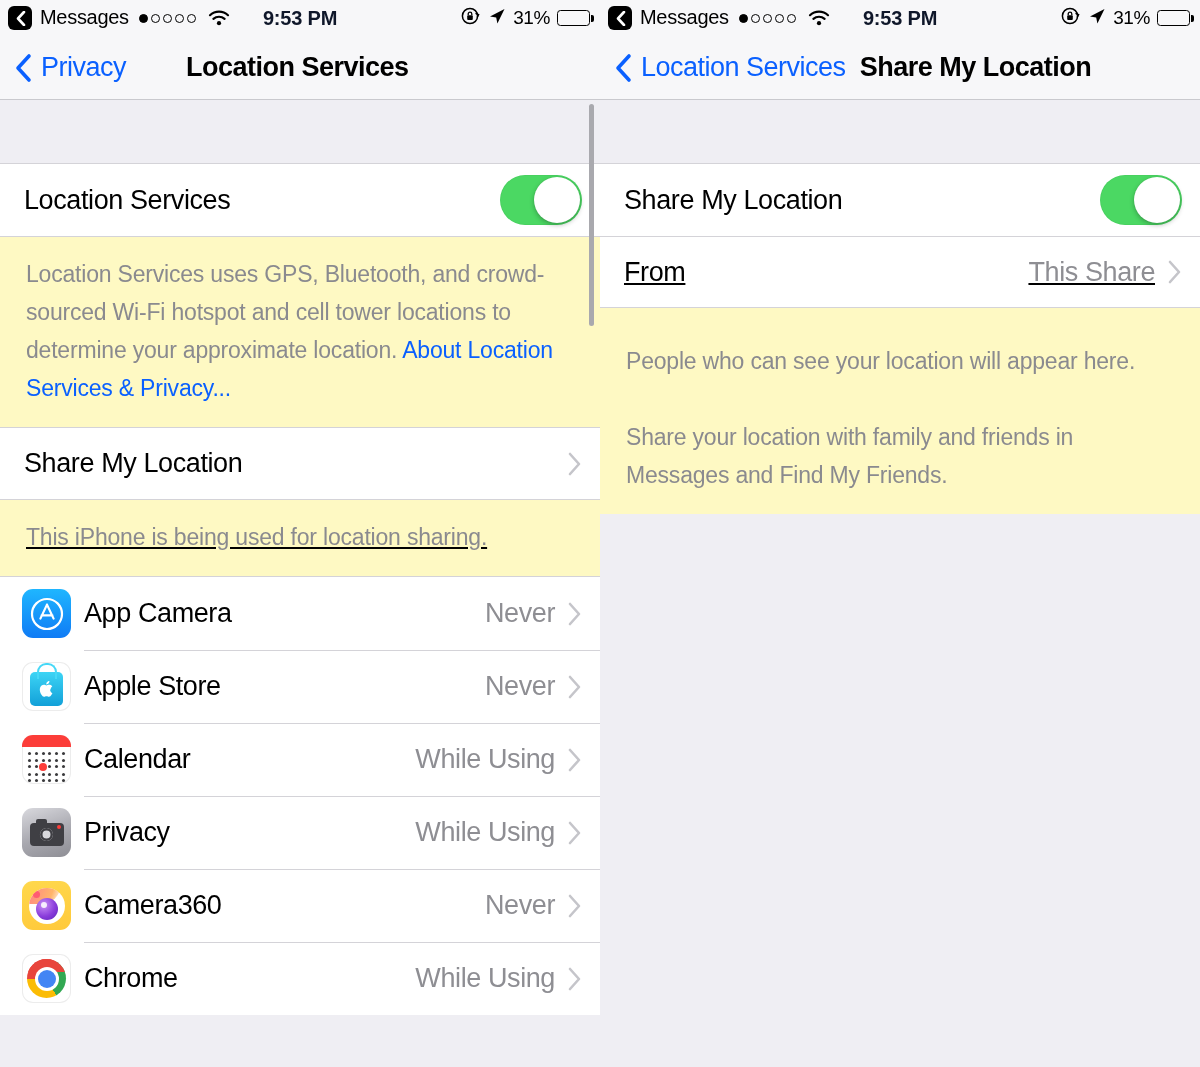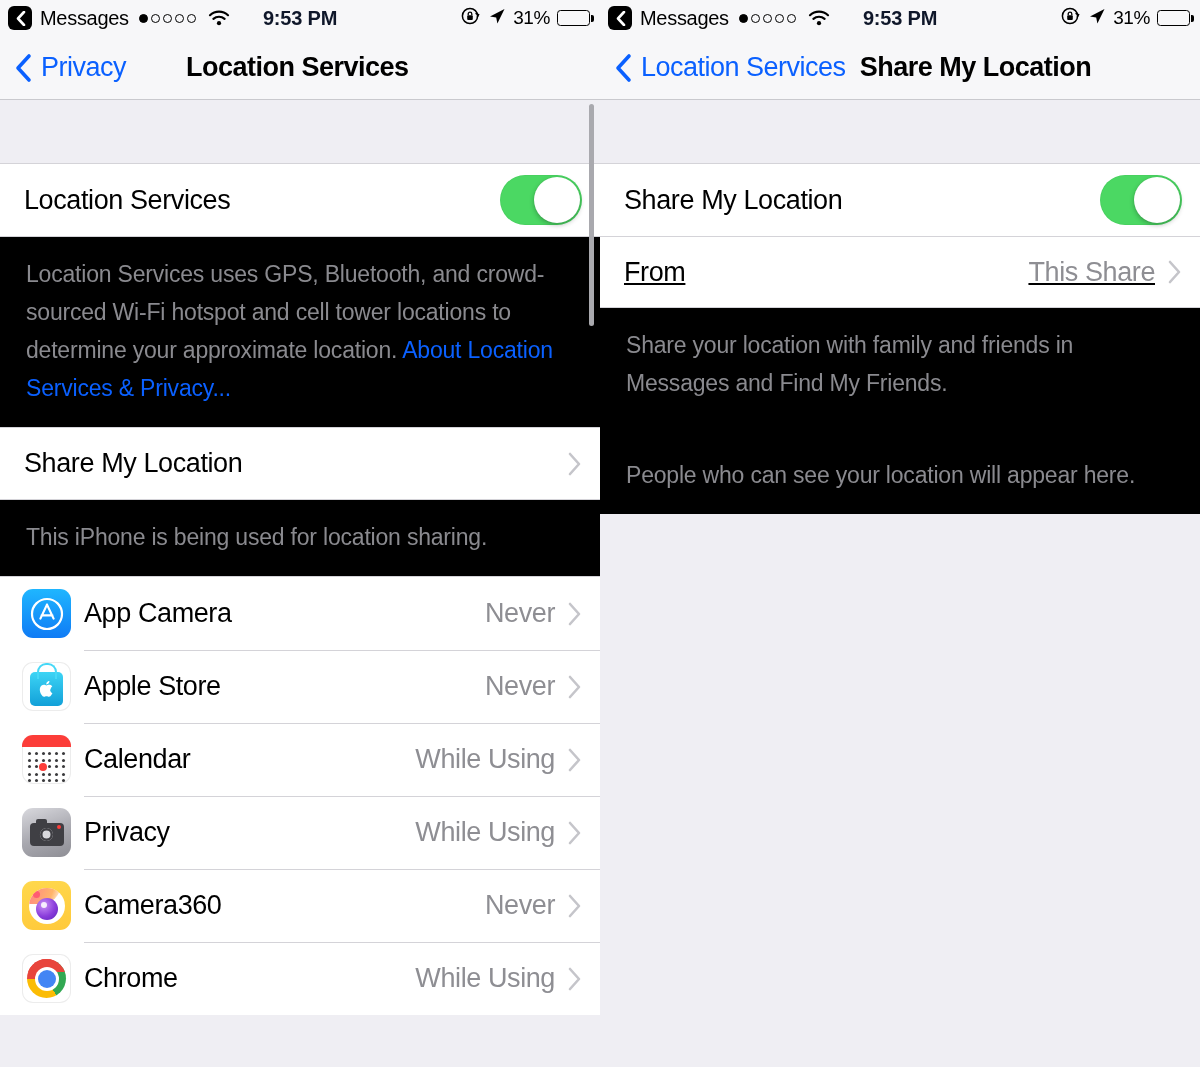--- a/index.html
+++ b/index.html
@@ -29,21 +29,21 @@
 
   
   .statusbar {
     height: 36px;
     background: #f7f7f9;
     display: flex;
     align-items: center;
     padding: 0 10px 0 8px;
     position: relative;
   }
-  .sb-left { display: flex; align-items: center; gap: 8px; }
+  .sb-left { display: flex; gap: 8px; }
   .sb-back-badge {
     width: 24px; height: 24px;
     background: #000;
     border-radius: 6px;
     display: flex; align-items: center; justify-content: center;
     flex: none;
   }
   .sb-back-badge svg { display: block; }
   .sb-app {
     font-size: 20px;
@@ -165,21 +165,21 @@
     color: #8e8e93;
     letter-spacing: -0.4px;
     white-space: nowrap;
   }
   .chev { display: flex; align-items: center; }
 
   .hairline-top { border-top: 1px solid #d4d3d8; }
   .hairline-bot { border-bottom: 1px solid #d4d3d8; text-decoration: underline; }
 
   .footer {
-    background: #000000;
+    background: #fef9c3;
     padding: 18px 26px 20px 26px;
     border-top: 1px solid #d4d3d8;
   }
   .footer.no-rule { border-top: none; }
   .footer-text {
     font-size: 23px;
     line-height: 38px;
     color: #8a8a8f;
     letter-spacing: -0.2px;
   }
@@ -711,24 +711,24 @@
       <div class="cell-right">
         <span class="cell-value">This Share</span>
         <span class="chev">
           <svg width="15" height="26" viewBox="0 0 15 26">
               <path d="M3 3 L12 13 L3 23" stroke="#c5c5ca" stroke-width="2.6" fill="none" stroke-linecap="round" stroke-linejoin="round"></path>
             </svg>
         </span>
       </div>
     </div>
 
+    <div class="footer no-rule" style="padding-top:34px;">
+      <div class="footer-text">People who can see your location will appear here.</div>
+    </div>
+
     <div class="footer no-rule">
       <div class="footer-text">Share your location with family and friends in Messages and Find My Friends.</div>
     </div>
 
-    <div class="footer no-rule" style="padding-top:34px;">
-      <div class="footer-text">People who can see your location will appear here.</div>
-    </div>
-
     <div class="filler"></div>
   </div>
 
 </div>
 
 </body></html>

